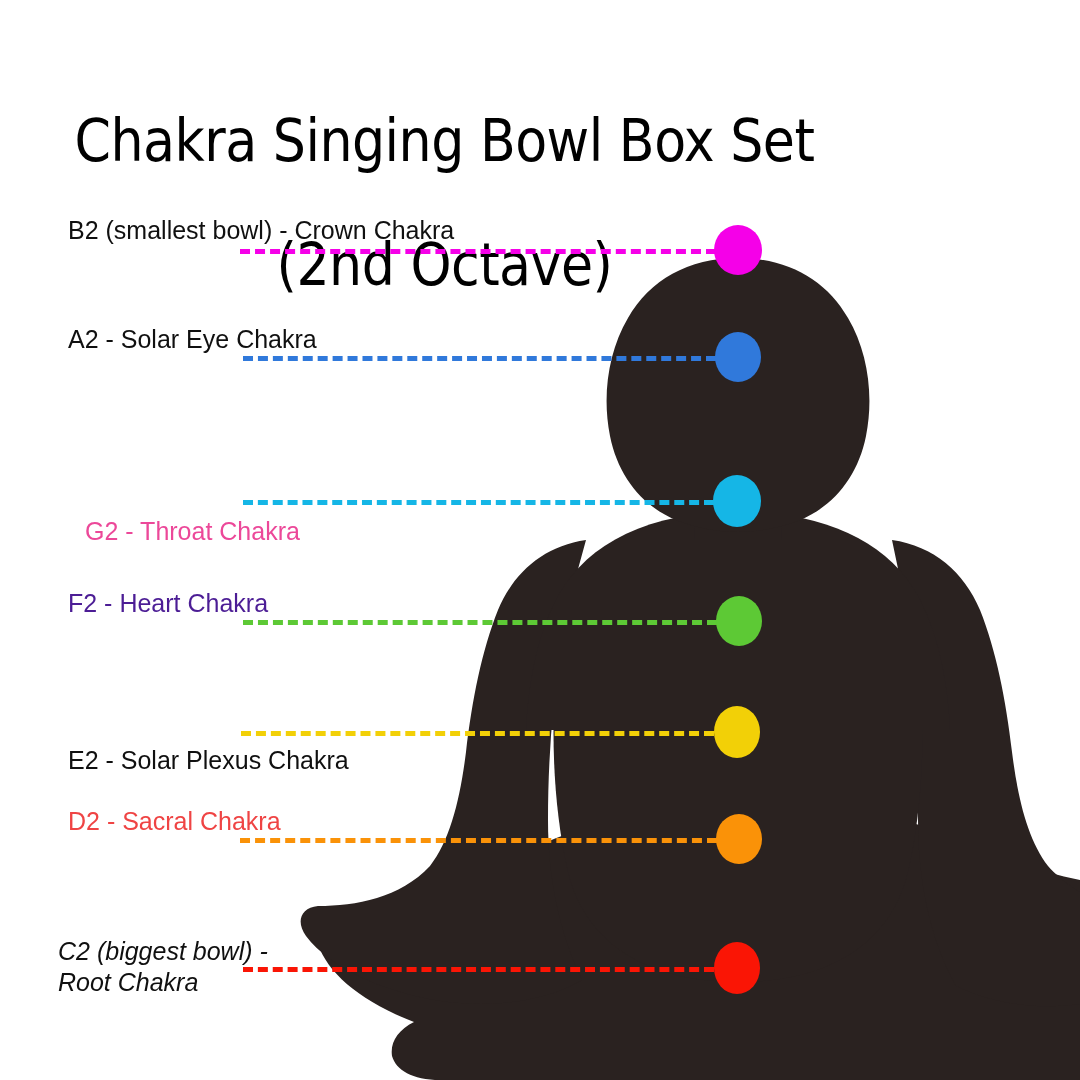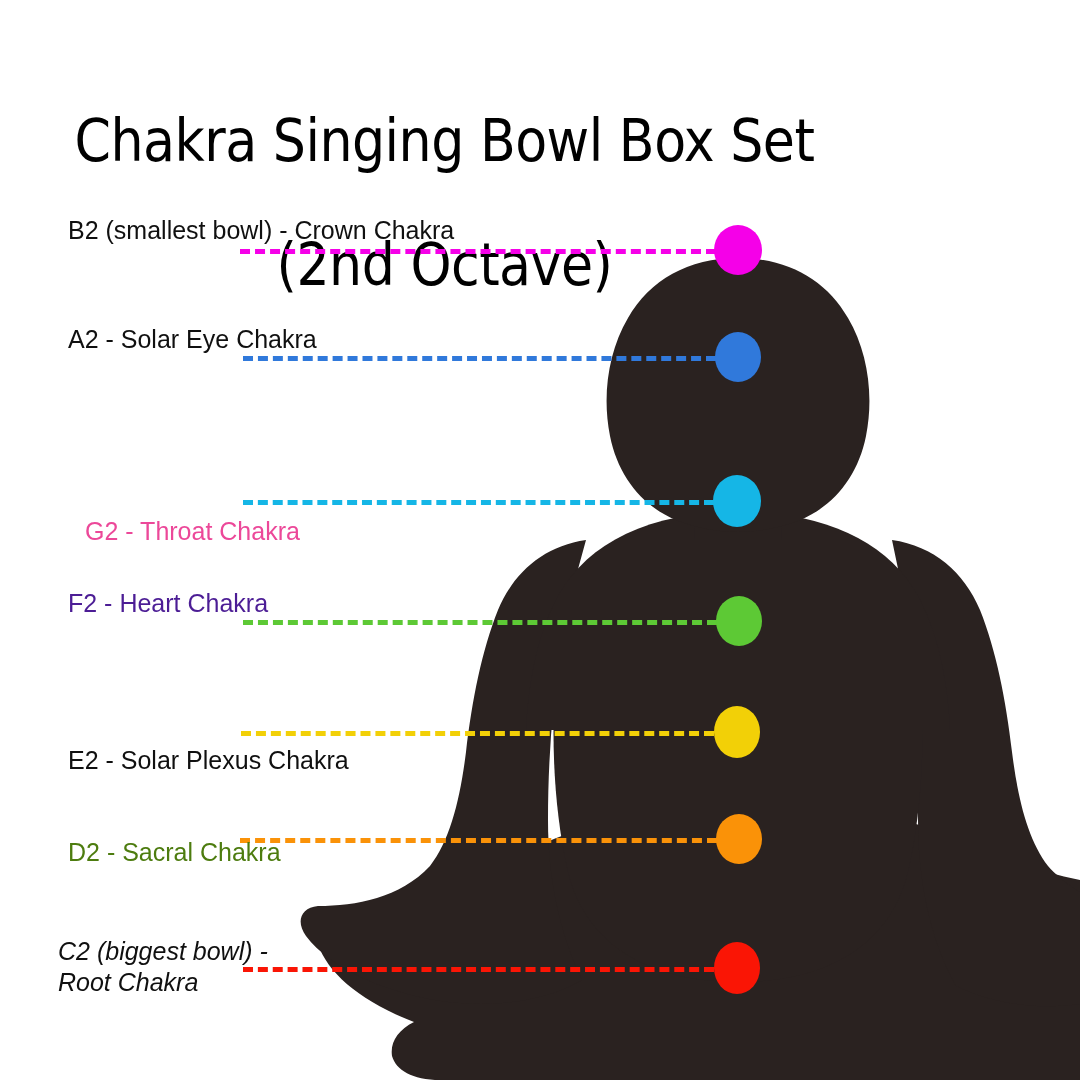--- a/index.html
+++ b/index.html
@@ -188,21 +188,21 @@
         <div class="chakra-label" style="left: 68px; top: 588px; color: #4c1d95;">F2 - Heart Chakra</div>
         <div class="chakra-dot" style="left: 716px; top: 596px; width: 46px; height: 50px; background: rgb(93, 201, 53);"></div>
       </div>
       <div class="chakra-row">
         <div class="dash-line" style="left: 241px; top: 731px; width: 473px; border-top-color: rgb(242, 208, 7);"></div>
         <div class="chakra-label" style="left: 68px; top: 699px; color: rgb(16, 16, 16); margin-top: 46px;">E2 - Solar Plexus Chakra</div>
         <div class="chakra-dot" style="left: 714px; top: 706px; width: 46px; height: 52px; background: rgb(242, 208, 7);"></div>
       </div>
       <div class="chakra-row">
         <div class="dash-line" style="left: 240px; top: 838px; width: 477px; border-top-color: rgb(250, 146, 8);"></div>
-        <div class="chakra-label" style="left: 68px; top: 837px; color: #4d7c0f;">D2 - Sacral Chakra</div>
+        <div class="chakra-label" style="left: 68px; top: 806px; color: #ef4444;">D2 - Sacral Chakra</div>
         <div class="chakra-dot" style="left: 716px; top: 814px; width: 46px; height: 50px; background: rgb(250, 146, 8);"></div>
       </div>
       <div class="chakra-row">
         <div class="dash-line" style="left: 243px; top: 967px; width: 471px; border-top-color: rgb(250, 21, 5);"></div>
         <div class="chakra-label two-line" style="left: 58px; top: 936px; color: rgb(16, 16, 16);">C2 (biggest bowl) -
 Root Chakra</div>
         <div class="chakra-dot" style="left: 714px; top: 942px; width: 46px; height: 52px; background: rgb(250, 21, 5);"></div>
       </div>
     </div>
 

